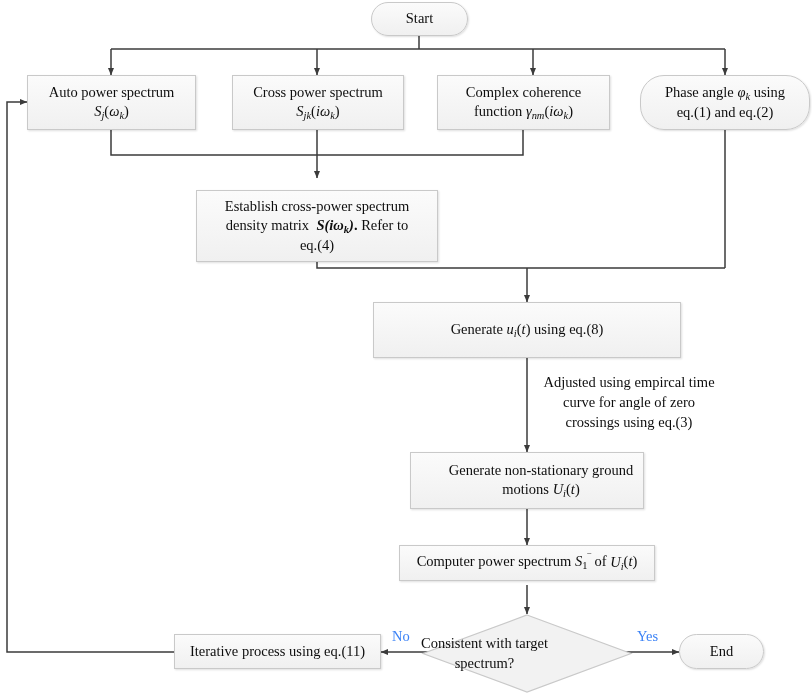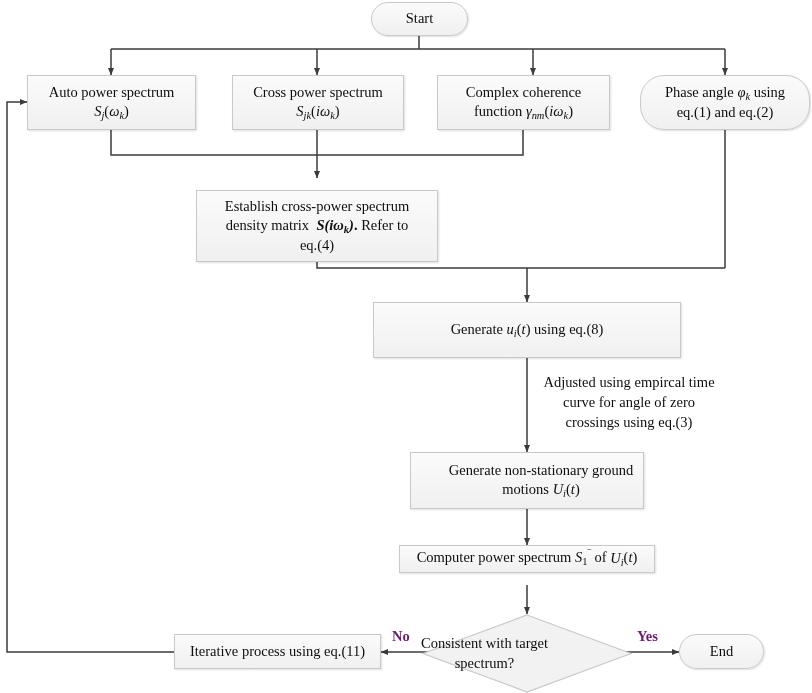--- a/index.html
+++ b/index.html
@@ -58,23 +58,22 @@
   .note {
     position: absolute;
     text-align: center;
     font-size: 14.5px;
     line-height: 1.38;
     color: #0d0d0d;
   }
   .edge-label {
     position: absolute;
     font-size: 14.5px;
-    color: #701a75;
+    color: #3b82f6;
     background: transparent;
-    font-weight: bold;
   }
   svg.wires {
     position: absolute;
     left: 0;
     top: 0;
     width: 812px;
     height: 693px;
     pointer-events: none;
   }
   i.mi { font-style: italic; }
@@ -176,21 +175,21 @@
     <span>crossings using eq.(3)</span>
   </div>
 
   <div class="node" style="left:410px; top:452px; width:234px; height:57px;padding-left:34px;">
     <span class="inner">
       <span>Generate non-stationary ground</span><br>
       <span>motions </span><i class="mi">U<sub>i</sub></i>(<i class="mi">t</i>)
     </span>
   </div>
 
-  <div class="node" style="left:399px; top:545px; width:256px; height:28px;">
+  <div class="node" style="left:399px; top:545px; width:256px; height:36px;">
     <span class="inner">
       <span>Computer power spectrum </span><i class="mi">S</i><sub>1</sub><sup>‾</sup><span> of </span><i class="mi">U<sub>i</sub></i>(<i class="mi">t</i>)
     </span>
   </div>
 
   <div class="diamond-wrap" style="left:421px; top:614px; width:212px; height:79px;">
     <svg class="diamond-shape" viewBox="0 0 212 79" preserveAspectRatio="none">
       <polygon points="106,1 210,39.5 106,78 2,39.5" fill="#f2f2f2" stroke="#c9c9c9" stroke-width="1.2"></polygon>
     </svg>
     <div class="diamond-label">

